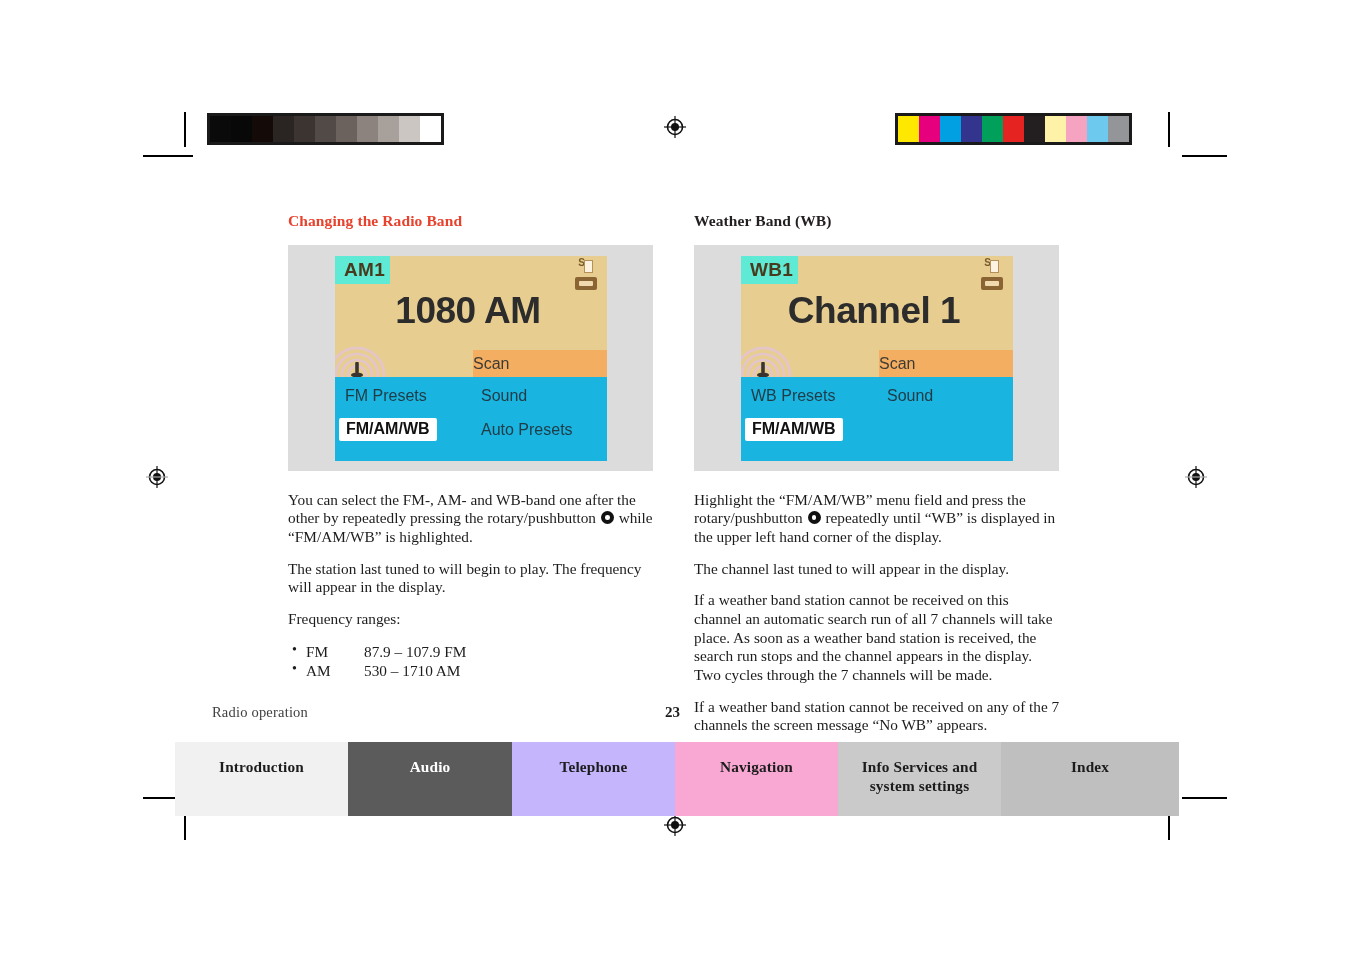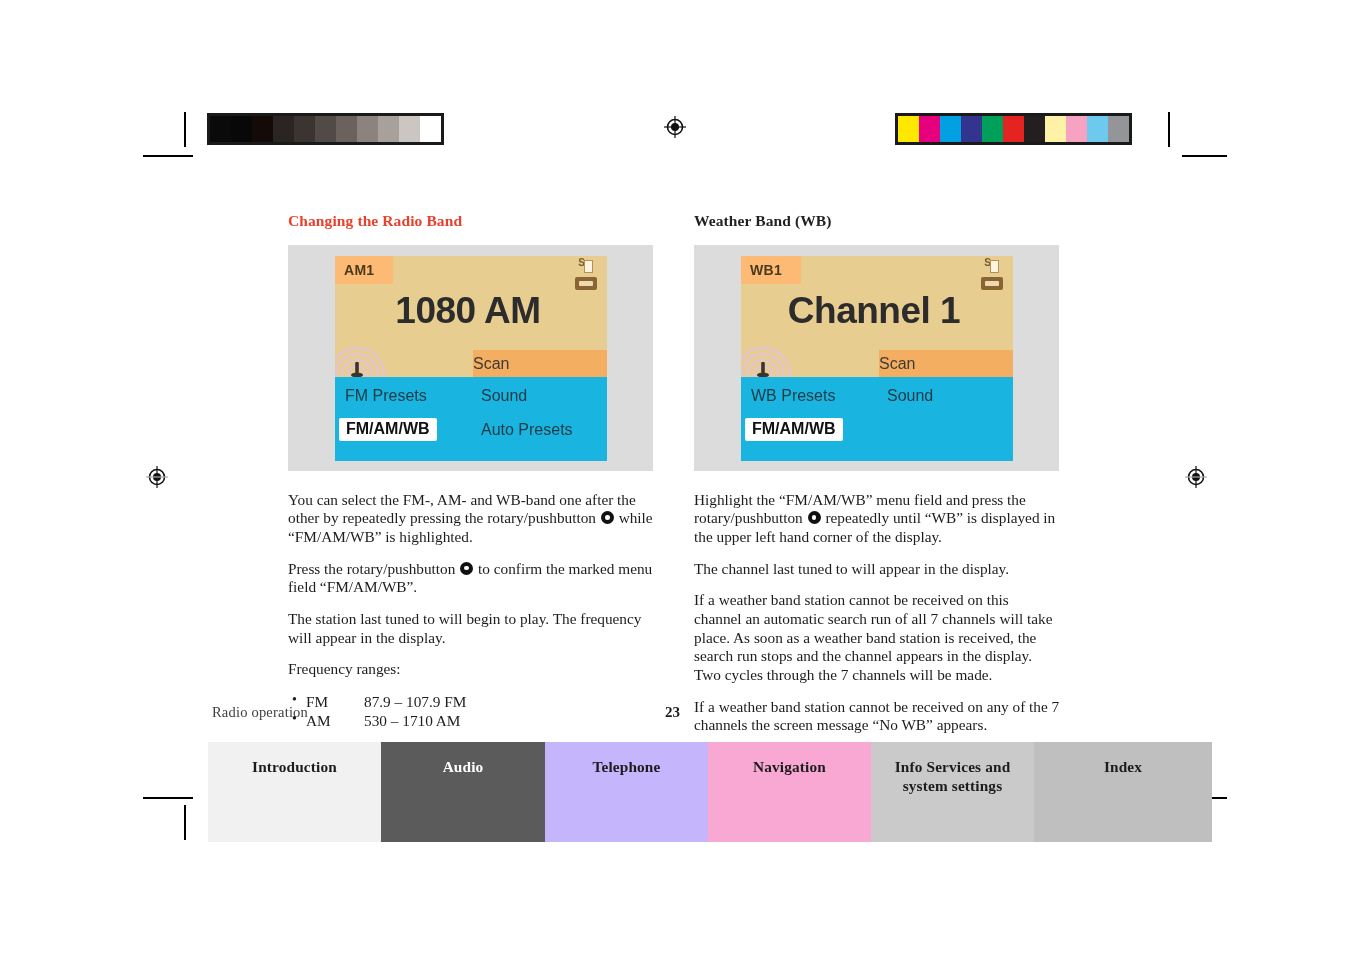--- a/index.html
+++ b/index.html
@@ -59,24 +59,24 @@
     left: 47px; top: 11px;
     width: 272px; height: 205px;
     background: #e8cd91;
     overflow: hidden;
     font-family: "Liberation Sans", "DejaVu Sans", sans-serif;
   }
   .screen .band-tag {
     position: absolute;
     left: 0; top: 0;
     height: 28px;
-    padding: 0 19px 0 9px;
-    background: #fdba74;
+    padding: 0 5px 0 9px;
+    background: #5eead4;
     color: #4a3a1d;
-    font-size: 14px;
+    font-size: 19px;
     font-weight: bold;
     line-height: 28px;
     letter-spacing: .3px;
   }
   .screen .corner-icons {
     position: absolute;
     right: 6px; top: 2px;
     width: 34px; height: 42px;
   }
   .screen .corner-icons .s-glyph {
@@ -221,23 +221,22 @@
     position: absolute;
     left: 665px; top: 704px;
     font-size: 15px;
     font-weight: bold;
     color: #1c1c1c;
   }
 
   .tabbar {
     position: absolute;
     left: 175px; top: 742px;
-    width: 1004px; height: 100px;
+    width: 1004px; height: 74px;
     display: flex;
-    margin-left: 33px;
   }
   .tab {
     display: flex;
     align-items: flex-start;
     justify-content: center;
     padding-top: 15px;
     box-sizing: border-box;
     font-size: 15.3px;
     font-weight: bold;
     color: #1c1c1c;
@@ -369,24 +368,20 @@
         </div>
       </div>
     </div>
 
     <div class="body-text">
       <p><span>You can select the FM-, AM- and WB-band one after the other by repeatedly pressing the rotary/pushbutton</span>
         <span class="knob"></span>
         <span>while “FM/AM/WB” is highlighted.</span>
       </p>
 
-      <p><span>Press the rotary/pushbutton</span>
-        <span class="knob"></span>
-        <span>to confirm the marked menu field “FM/AM/WB”.</span>
-      </p>
 
       <p>The station last tuned to will begin to play. The frequency will appear in the display.</p>
 
       <p>Frequency ranges:</p>
 
       <ul class="freq">
         <li>
           <span class="band">FM</span><span class="range">87.9  – 107.9 FM</span>
         </li>
         <li>

